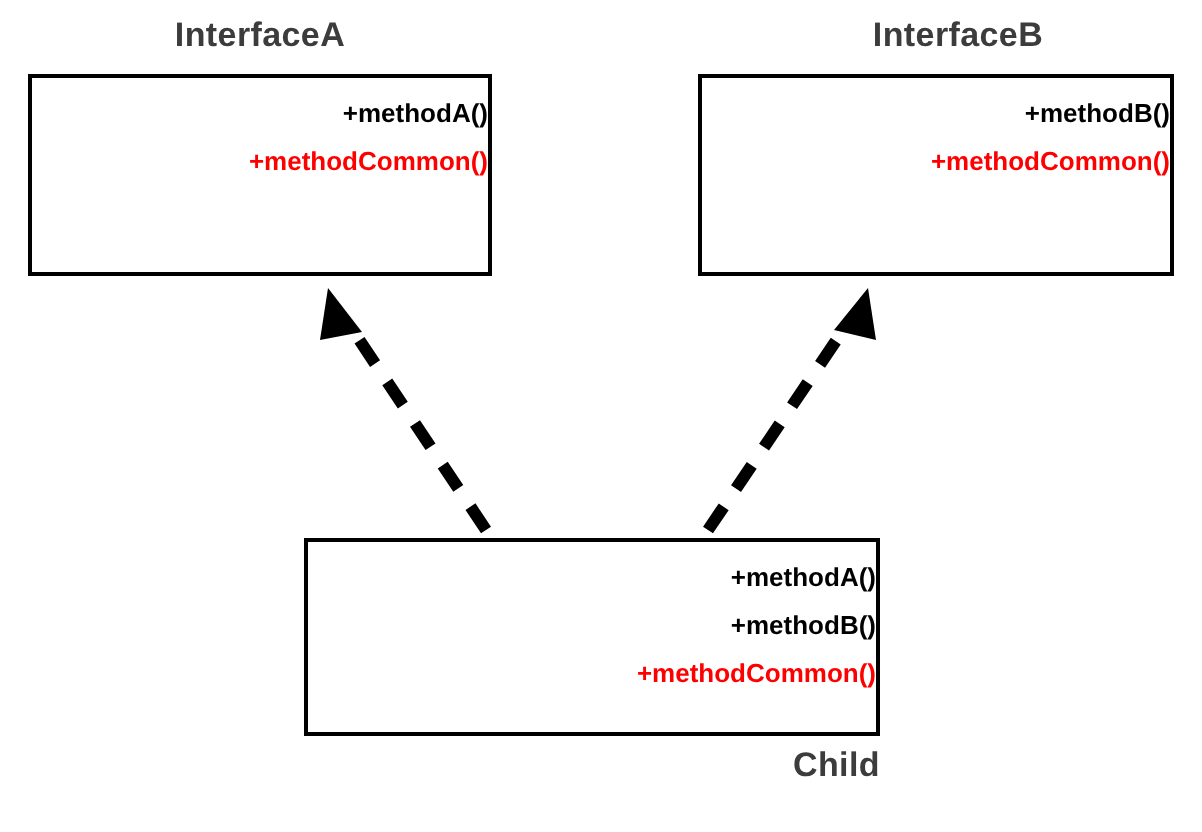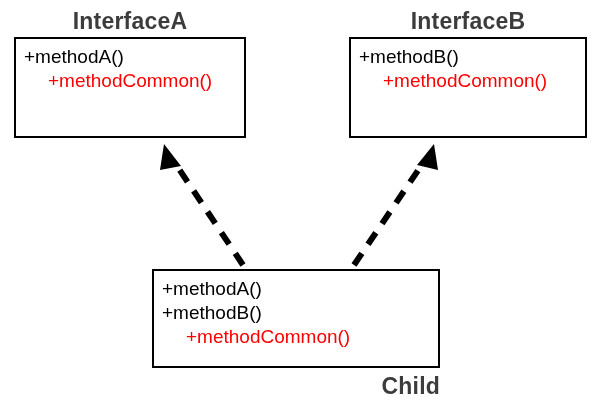--- a/index.html
+++ b/index.html
@@ -13,39 +13,40 @@
   #canvas {
     position: relative;
     width: 601px;
     height: 416px;
     background: #ffffff;
     overflow: hidden;
   }
   .uml-title {
     position: absolute;
     font-weight: bold;
-    font-size: 23px;
+    font-size: 17px;
     color: #3c3c3c;
     letter-spacing: 0.2px;
     white-space: nowrap;
     text-align: center;
   }
   .uml-box {
     position: absolute;
     box-sizing: border-box;
     border: 2px solid #000000;
     background: #ffffff;
     padding: 6px 0 6px 0;
   }
   .uml-method {
-    font-weight: normal;
-    font-size: 19px;
+    font-weight: bold;
+    font-size: 13px;
     line-height: 24px;
     white-space: nowrap;
     padding-left: 8px;
+    text-align: right;
   }
   .m-black { color: #000000; }
   .m-red { color: #ff0000; margin-left: 24px; }
 
   #arrows {
     position: absolute;
     left: 0;
     top: 0;
     width: 601px;
     height: 416px;
@@ -57,21 +58,21 @@
 
 <div id="canvas">
 
   <div class="uml-title" style="left:14px; top:8px; width:232px;">InterfaceA</div>
 
   <div class="uml-box" style="left:14px; top:37px; width:232px; height:101px;">
     <div class="uml-method m-black">+methodA()</div>
     <div class="uml-method m-red">+methodCommon()</div>
   </div>
 
-  <div class="uml-title" style="left:349px; top:8px; width:238px;">InterfaceB</div>
+  <div class="uml-title" style="left:360px; top:8px; width:238px;">InterfaceB</div>
 
   <div class="uml-box" style="left:349px; top:37px; width:238px; height:101px;">
     <div class="uml-method m-black">+methodB()</div>
     <div class="uml-method m-red">+methodCommon()</div>
   </div>
 
   <div class="uml-box" style="left:152px; top:269px; width:288px; height:99px;">
     <div class="uml-method m-black">+methodA()</div>
     <div class="uml-method m-black">+methodB()</div>
     <div class="uml-method m-red">+methodCommon()</div>

